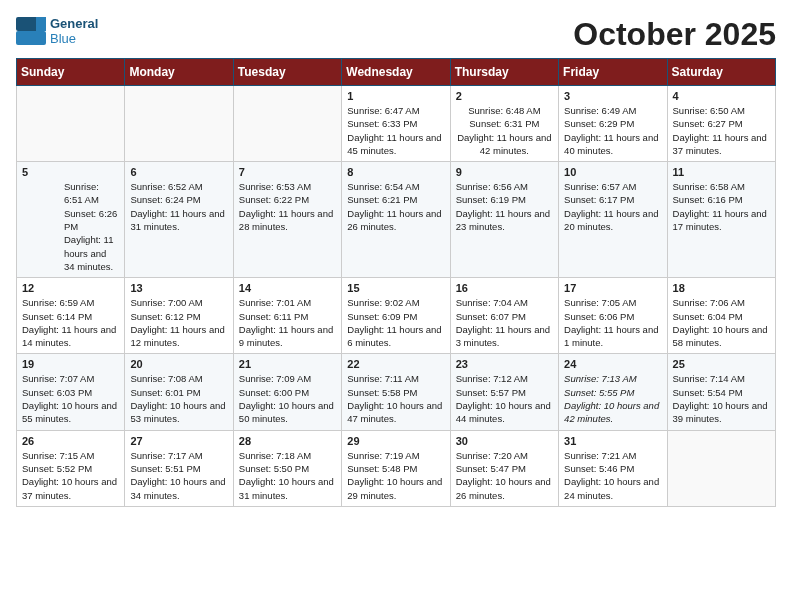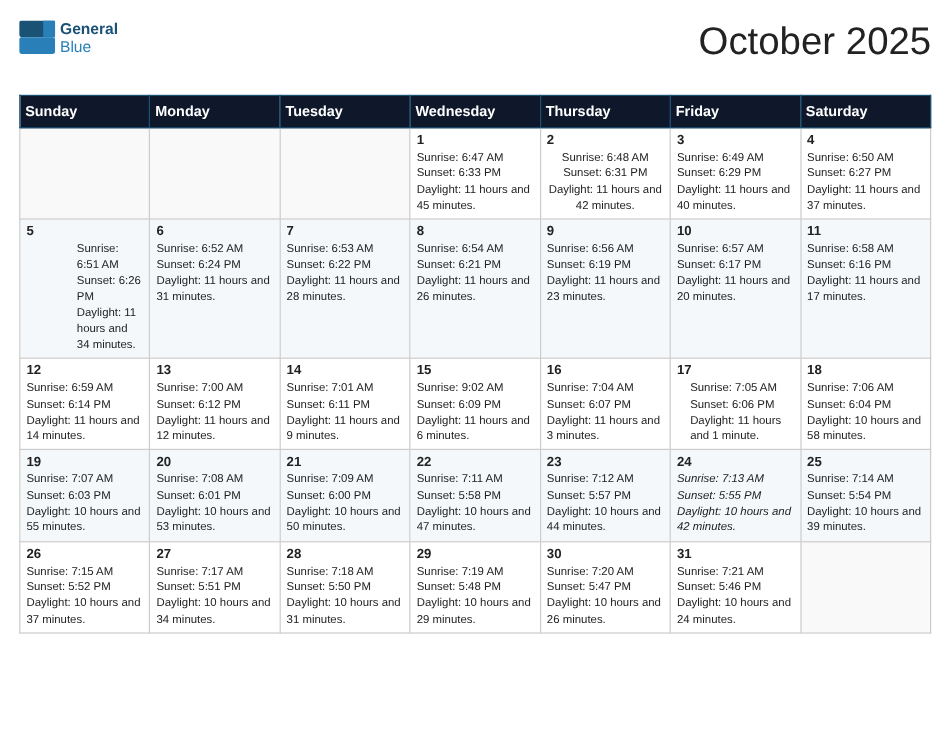--- a/index.html
+++ b/index.html
@@ -7,50 +7,50 @@
       font-family: Arial, sans-serif;
       background: #fff;
       width: 792px;
       min-height: 612px;
       padding: 16px;
     }
     .header-section {
       display: flex;
       justify-content: space-between;
       align-items: flex-start;
-      margin-bottom: 26px;
+      margin-bottom: 5px;
     }
     .logo {
       display: flex;
       align-items: center;
       gap: 4px;
     }
     .logo-icon {
       width: 30px;
       height: 28px;
     }
     .title-section {
       text-align: right;
     }
     .month-title {
       font-size: 32px;
-      font-weight: normal;
+      font-weight: bold;
       color: #222;
     }
     .location-subtitle {
       font-size: 14px;
       color: #444;
     }
     .calendar-table {
       width: 100%;
       border-collapse: collapse;
       border: 1px solid #ccc;
     }
     .calendar-table th {
-      background-color: #0f172a;
+      background-color: #7f1d1d;
       color: #fff;
       font-size: 12px;
       font-weight: bold;
       padding: 6px 4px;
       border: 1px solid #1a5276;
       text-align: left;
     }
     .calendar-table td {
       border: 1px solid #ccc;
       vertical-align: top;
@@ -211,21 +211,21 @@
 Daylight: 11 hours and 6 minutes.</div>
         </td>
         <td>
           <span class="day-number">16</span>
           <div class="day-info" style="white-space: pre-line;">Sunrise: 7:04 AM
 Sunset: 6:07 PM
 Daylight: 11 hours and 3 minutes.</div>
         </td>
         <td>
           <span class="day-number">17</span>
-          <div class="day-info" style="white-space: pre-line; margin-left: 11px;">Sunrise: 7:05 AM
+          <div class="day-info" style="white-space: pre-line;">Sunrise: 7:05 AM
 Sunset: 6:06 PM
 Daylight: 11 hours and 1 minute.</div>
         </td>
         <td>
           <span class="day-number">18</span>
           <div class="day-info" style="white-space: pre-line;">Sunrise: 7:06 AM
 Sunset: 6:04 PM
 Daylight: 10 hours and 58 minutes.</div>
         </td>
       </tr>

